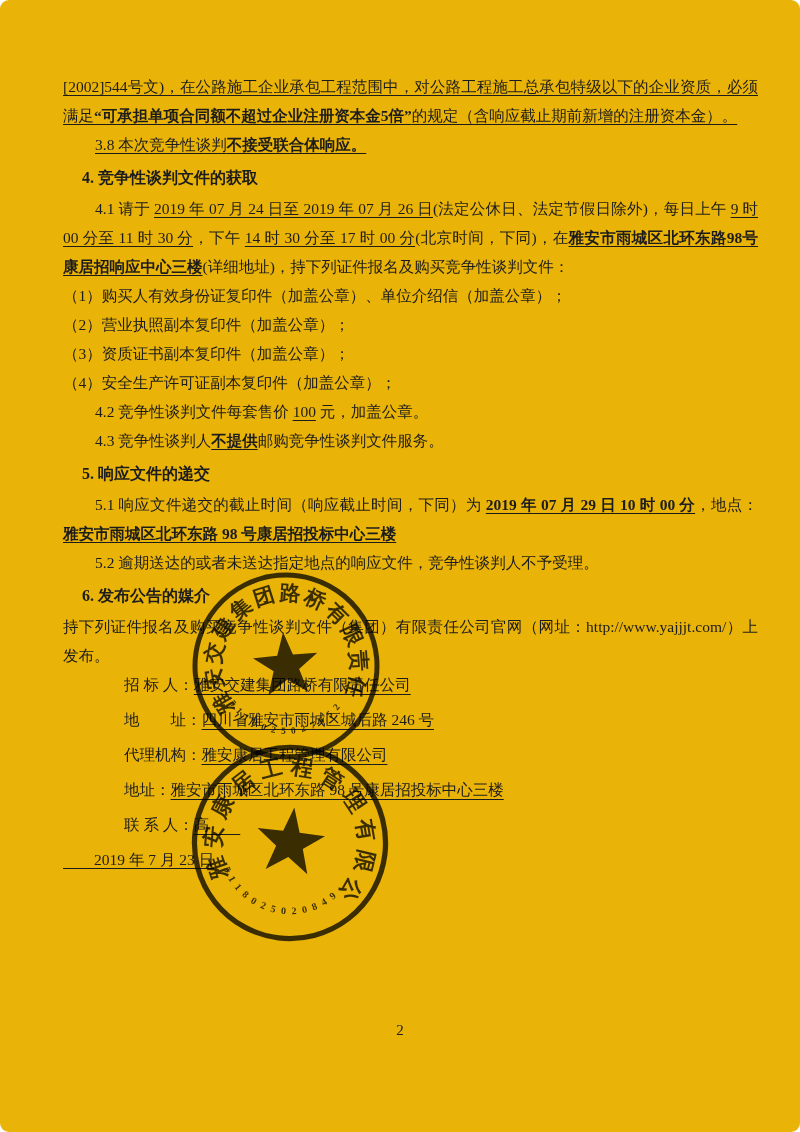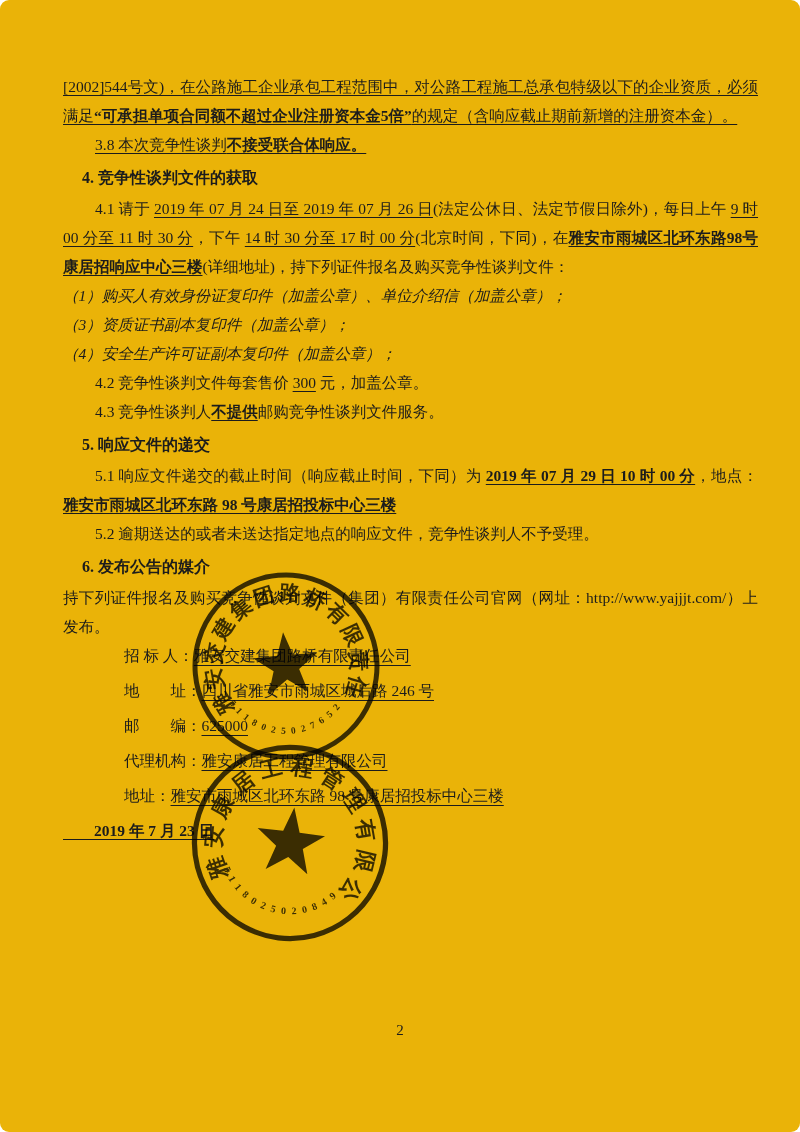--- a/index.html
+++ b/index.html
@@ -22,26 +22,26 @@
   .clause{text-indent:32px;}
   .hd{
     margin:4px 0 2px 19px;
     font-size:16px;
     font-weight:700;
     line-height:29px;
     font-family:"Liberation Serif","DejaVu Serif",serif;
   }
   .u{text-decoration:underline;text-underline-offset:3px;text-decoration-thickness:1px;}
   .b{font-weight:700;}
-  .list-item{margin:0 0 0 70px;font-style:italic;}
+  .list-item{margin:0 0 0 70px;}
   .contact{margin-left:61px;font-family:Liberation Serif, serif;}
   .crow{margin-bottom:6px;line-height:29px;}
   .clabel{white-space:pre;}
   .uv{text-decoration:underline;text-underline-offset:4px;text-decoration-thickness:1px;}
-  .date-line{margin:18px 0 0 272px;line-height:29px;font-weight:bold;}
+  .date-line{margin:18px 0 0 272px;line-height:29px;}
   .page-num{
     position:absolute;left:0;right:0;top:1022px;
     text-align:center;font-size:15px;color:#1c1c1c;
   }
   .stamp{
     position:absolute;
     mix-blend-mode:multiply;
     opacity:0.82;
   }
   .stamp text{
@@ -60,44 +60,45 @@
 
     <p class="para"><span class="u">[2002]544号文)，在公路施工企业承包工程范围中，对公路工程施工总承包特级以下的企业资质，必须满足</span><span class="u b">“可承担单项合同额不超过企业注册资本金5倍”</span><span class="u">的规定（含响应截止期前新增的注册资本金）。</span></p>
 
     <p class="para clause"><span class="u">3.8 本次竞争性谈判</span><span class="u b">不接受联合体响应。</span></p>
 
     <p class="hd">4. 竞争性谈判文件的获取</p>
 
     <p class="para clause"><span>4.1 请于 </span><span class="u">2019 年 07 月 24 日至 2019 年 07 月 26 日</span><span>(法定公休日、法定节假日除外)，每日上午 </span><span class="u">9 时 00 分至 11 时 30 分</span><span>，下午 </span><span class="u">14 时 30 分至 17 时 00 分</span><span>(北京时间，下同)，在</span><span class="u b">雅安市雨城区北环东路98号康居招响应中心三楼</span><span>(详细地址)，持下列证件报名及购买竞争性谈判文件：</span></p>
 
     <p class="para list-item">（1）购买人有效身份证复印件（加盖公章）、单位介绍信（加盖公章）；</p>
+    <p class="para list-item">（2）营业执照副本复印件（加盖公章）；</p>
     <p class="para list-item">（3）资质证书副本复印件（加盖公章）；</p>
     <p class="para list-item">（4）安全生产许可证副本复印件（加盖公章）；</p>
 
-    <p class="para clause"><span>4.2 竞争性谈判文件每套售价 </span><span class="u">300</span><span> 元，加盖公章。</span></p>
+    <p class="para clause"><span>4.2 竞争性谈判文件每套售价 </span><span class="u">100</span><span> 元，加盖公章。</span></p>
 
     <p class="para clause"><span>4.3 竞争性谈判人</span><span class="u b">不提供</span><span>邮购竞争性谈判文件服务。</span></p>
 
     <p class="hd">5. 响应文件的递交</p>
 
     <p class="para clause"><span>5.1 响应文件递交的截止时间（响应截止时间，下同）为 </span><span class="u b">2019 年 07 月 29 日 10 时 00 分</span><span>，地点：</span><span class="u b">雅安市雨城区北环东路 98 号康居招投标中心三楼</span></p>
 
     <p class="para clause">5.2 逾期送达的或者未送达指定地点的响应文件，竞争性谈判人不予受理。</p>
 
     <p class="hd">6. 发布公告的媒介</p>
 
     <p class="para">持下列证件报名及购买竞争性谈判文件（集团）有限责任公司官网（网址：http://www.yajjjt.com/）上发布。</p>
 
 
     <div class="contact">
       <div class="crow"><span class="clabel">招 标 人：</span><span class="uv">雅安交建集团路桥有限责任公司</span></div>
       <div class="crow"><span class="clabel">地　　址：</span><span class="uv">四川省雅安市雨城区城后路 246 号</span></div>
-      <div class="crow"><span class="clabel">邮　　编：</span><span class="uv">625000</span></div>
       <div class="crow"><span class="clabel">代理机构：</span><span class="uv">雅安康居工程管理有限公司</span></div>
       <div class="crow"><span class="clabel">地址：</span><span class="uv">雅安市雨城区北环东路 98 号康居招投标中心三楼</span></div>
+      <div class="crow"><span class="clabel">联 系 人：</span><span class="uv">高　　</span></div>
     </div>
 
     <p class="para date-line"><span class="u">　　2019 年 7 月 23 日</span></p>
 
   </div>
 
   <svg class="stamp stamp-1" width="200" height="200" viewBox="0 0 200 200">
     <circle cx="100" cy="100" r="91" fill="none" stroke="#161616" stroke-width="5"></circle>
     <polygon fill="#161616" points="100,66 107.9,89.1 132.3,89.5 112.8,104.2 120,127.5 100,113.5 80,127.5 87.2,104.2 67.7,89.5 92.1,89.1"></polygon>
     <path id="s1t" d="M 45.9 137.9 A 66 66 0 1 1 154.1 137.9" fill="none"></path>

